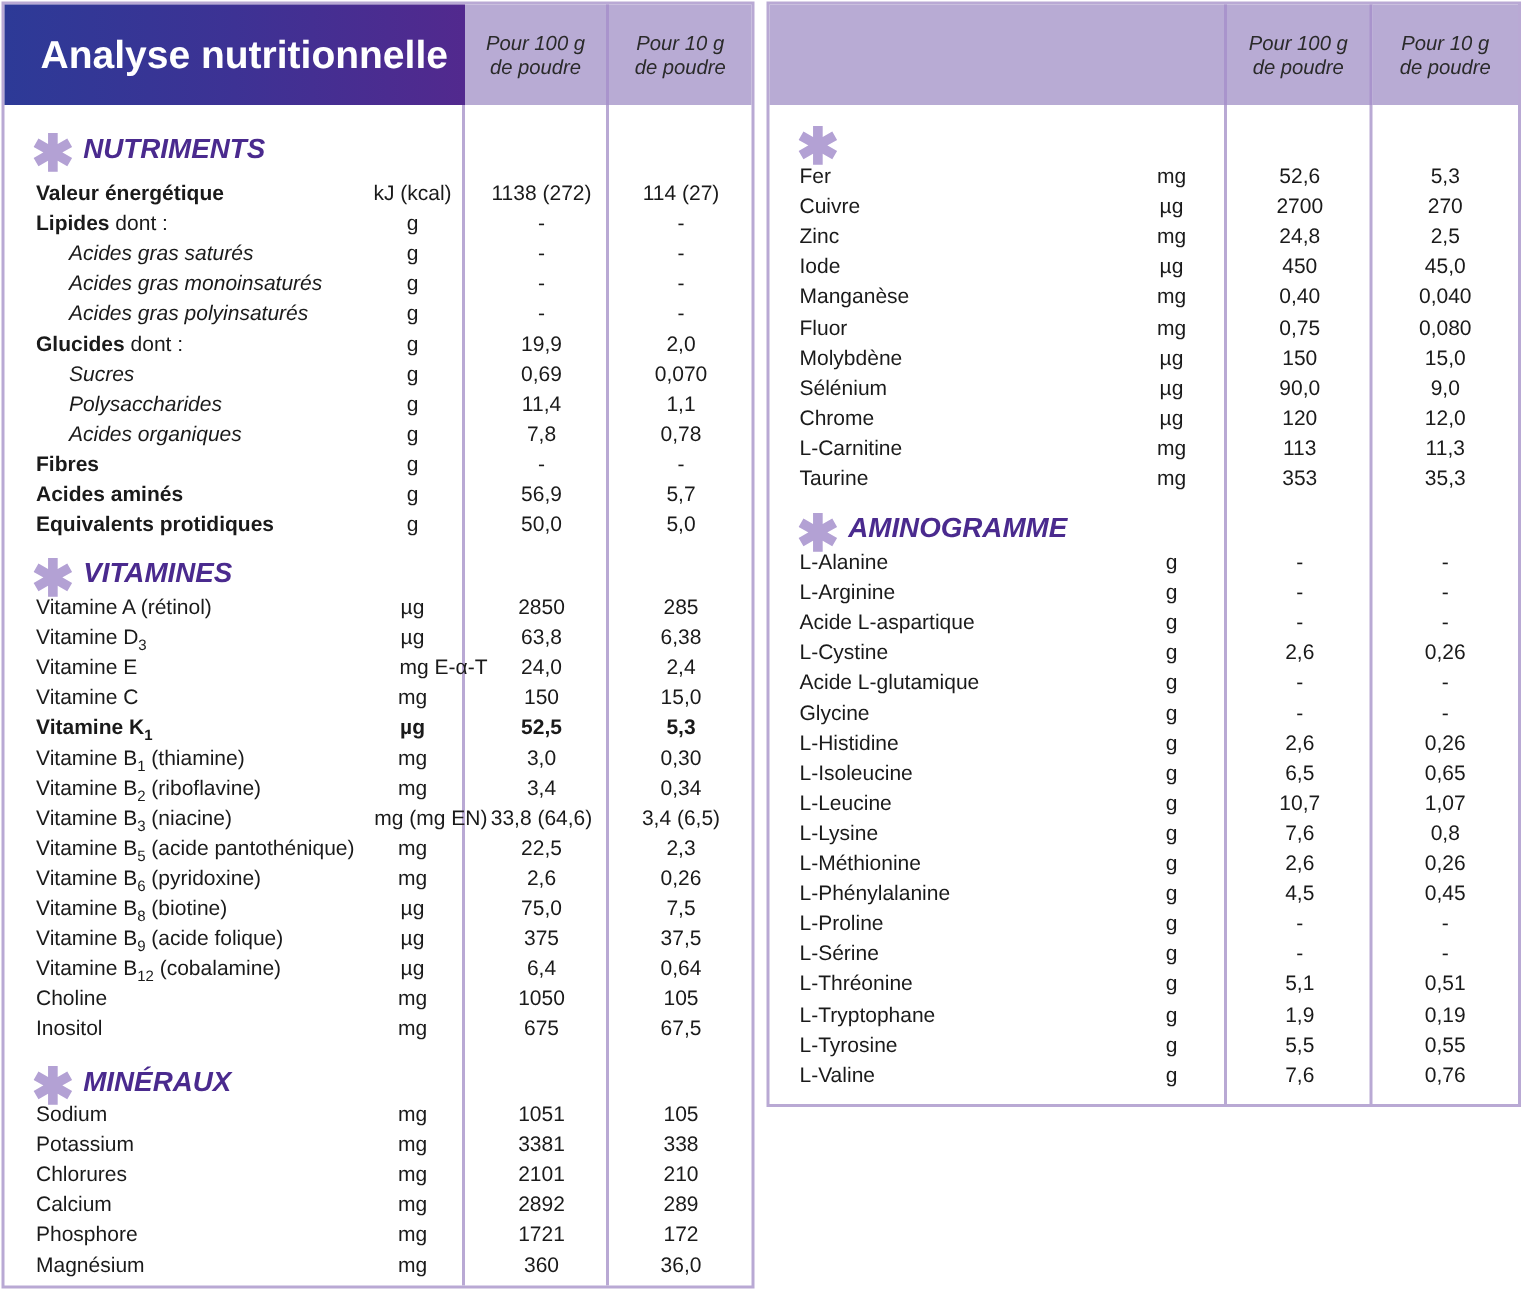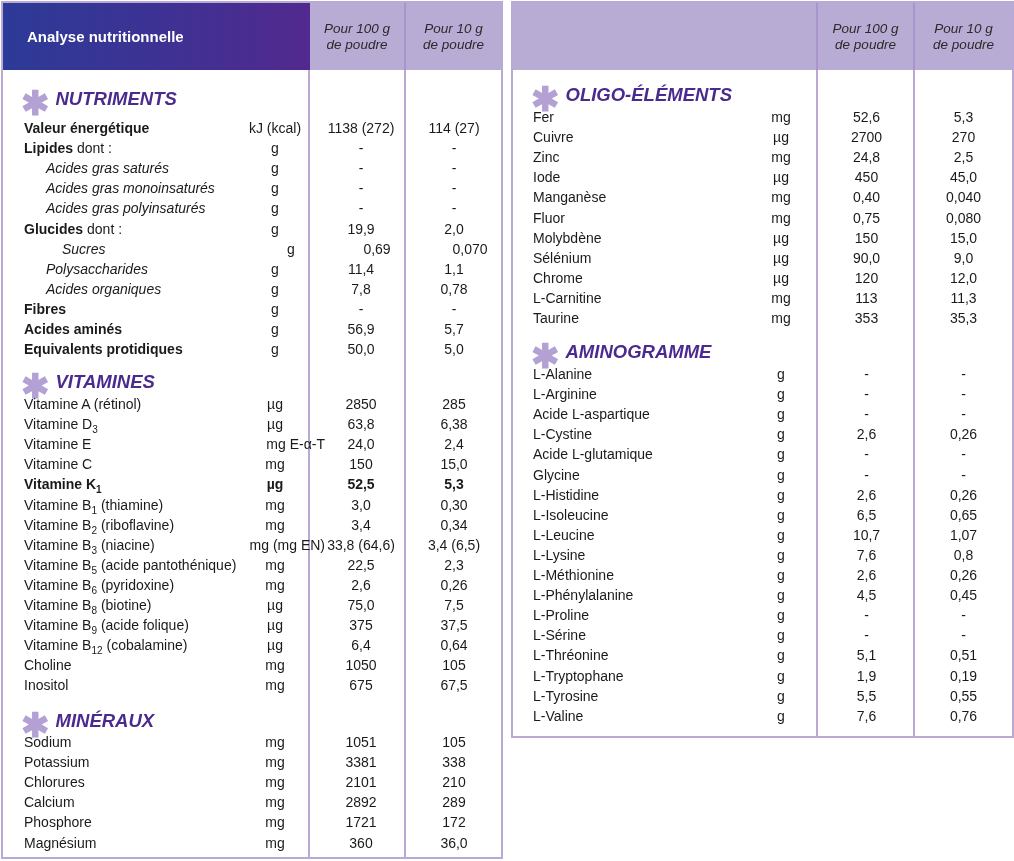--- a/index.html
+++ b/index.html
@@ -3,21 +3,21 @@
 <meta charset="utf-8">
 <style>
   html, body { margin: 0; padding: 0; background: #ffffff; }
   body { width: 1014px; height: 861px; position: relative; overflow: hidden;
          font-family: "Liberation Sans", sans-serif; color: #1a1a1a; }
   .tbl { position: absolute; border: 2px solid #b9a9d4; box-sizing: border-box; background: #fff; }
   #left-table { left: 1px; top: 1px; width: 502px; height: 858px; }
   #right-table { left: 511px; top: 1px; width: 503px; height: 737px; }
   .hdr { position: absolute; top: 0; left: 0; right: 0; height: 67px; display: flex; }
   .hdr-title { background: linear-gradient(90deg, #2d3a97 0%, #3d3294 50%, #52298e 100%);
-               color: #fff; font-weight: bold; font-size: 15px; display: flex; align-items: center;
+               color: #fff; font-weight: bold; font-size: 26px; display: flex; align-items: center;
                padding-left: 24px; box-sizing: border-box; width: 307px; }
   .hdr-blank { background: #b8abd4; width: 305px; border-right: 2px solid #a994cc; box-sizing: border-box; }
   .hdr-col { background: #b8abd4; font-style: italic; font-size: 13.5px; line-height: 16px;
              color: #2a2a2a; text-align: center; display: flex; align-items: center; justify-content: center;
              box-sizing: border-box; }
   #left-table .hdr-col.c1 { width: 96px; border-right: 2px solid #a994cc; }
   #left-table .hdr-col.c2 { width: 95px; }
   #right-table .hdr-col.c1 { width: 97px; border-right: 2px solid #a994cc; }
   #right-table .hdr-col.c2 { width: 97px; }
   .vline { position: absolute; top: 67px; bottom: 0; width: 2px; background: #b9a9d4; }
@@ -90,21 +90,21 @@
         <span class="unit">g</span>
         <span class="v1">-</span>
         <span class="v2">-</span>
       </div>
       <div class="row" style="top: 148.5px;">
         <span class="lbl"><b>Glucides</b><span> dont :</span></span>
         <span class="unit">g</span>
         <span class="v1">19,9</span>
         <span class="v2">2,0</span>
       </div>
-      <div class="row" style="top: 168.6px; margin-left: 16px;">
+      <div class="row" style="top: 168.6px;">
         <span class="lbl ind"><span>Sucres</span></span>
         <span class="unit">g</span>
         <span class="v1">0,69</span>
         <span class="v2">0,070</span>
       </div>
       <div class="row" style="top: 188.7px;">
         <span class="lbl ind"><span>Polysaccharides</span></span>
         <span class="unit">g</span>
         <span class="v1">11,4</span>
         <span class="v2">1,1</span>
@@ -278,21 +278,20 @@
     </div>
     <div class="hdr-col c2">
       <div><span>Pour 10 g</span><br><span>de poudre</span></div>
     </div>
   </div>
   <div class="vline" style="left:303px"></div>
   <div class="vline" style="left:400px"></div>
   <div class="body" id="right-body">
       <div class="section-title" style="top: 14px;">
         <span class="ast">✱</span>
-        <span>OLIGO-ÉLÉMENTS</span>
       </div>
       <div class="row" style="top: 37px;">
         <span class="lbl"><span>Fer</span></span>
         <span class="unit">mg</span>
         <span class="v1">52,6</span>
         <span class="v2">5,3</span>
       </div>
       <div class="row" style="top: 57.1px;">
         <span class="lbl"><span>Cuivre</span></span>
         <span class="unit">µg</span>

